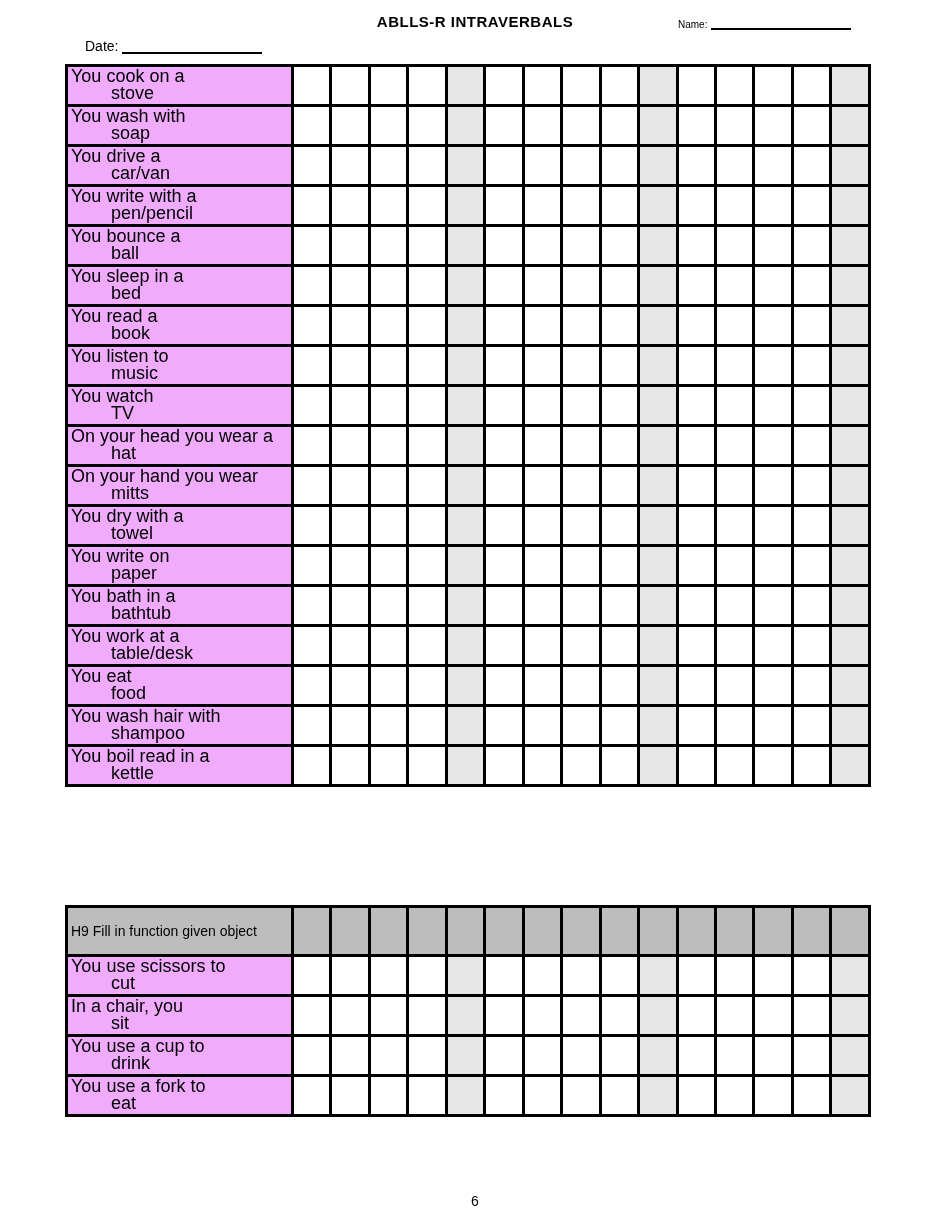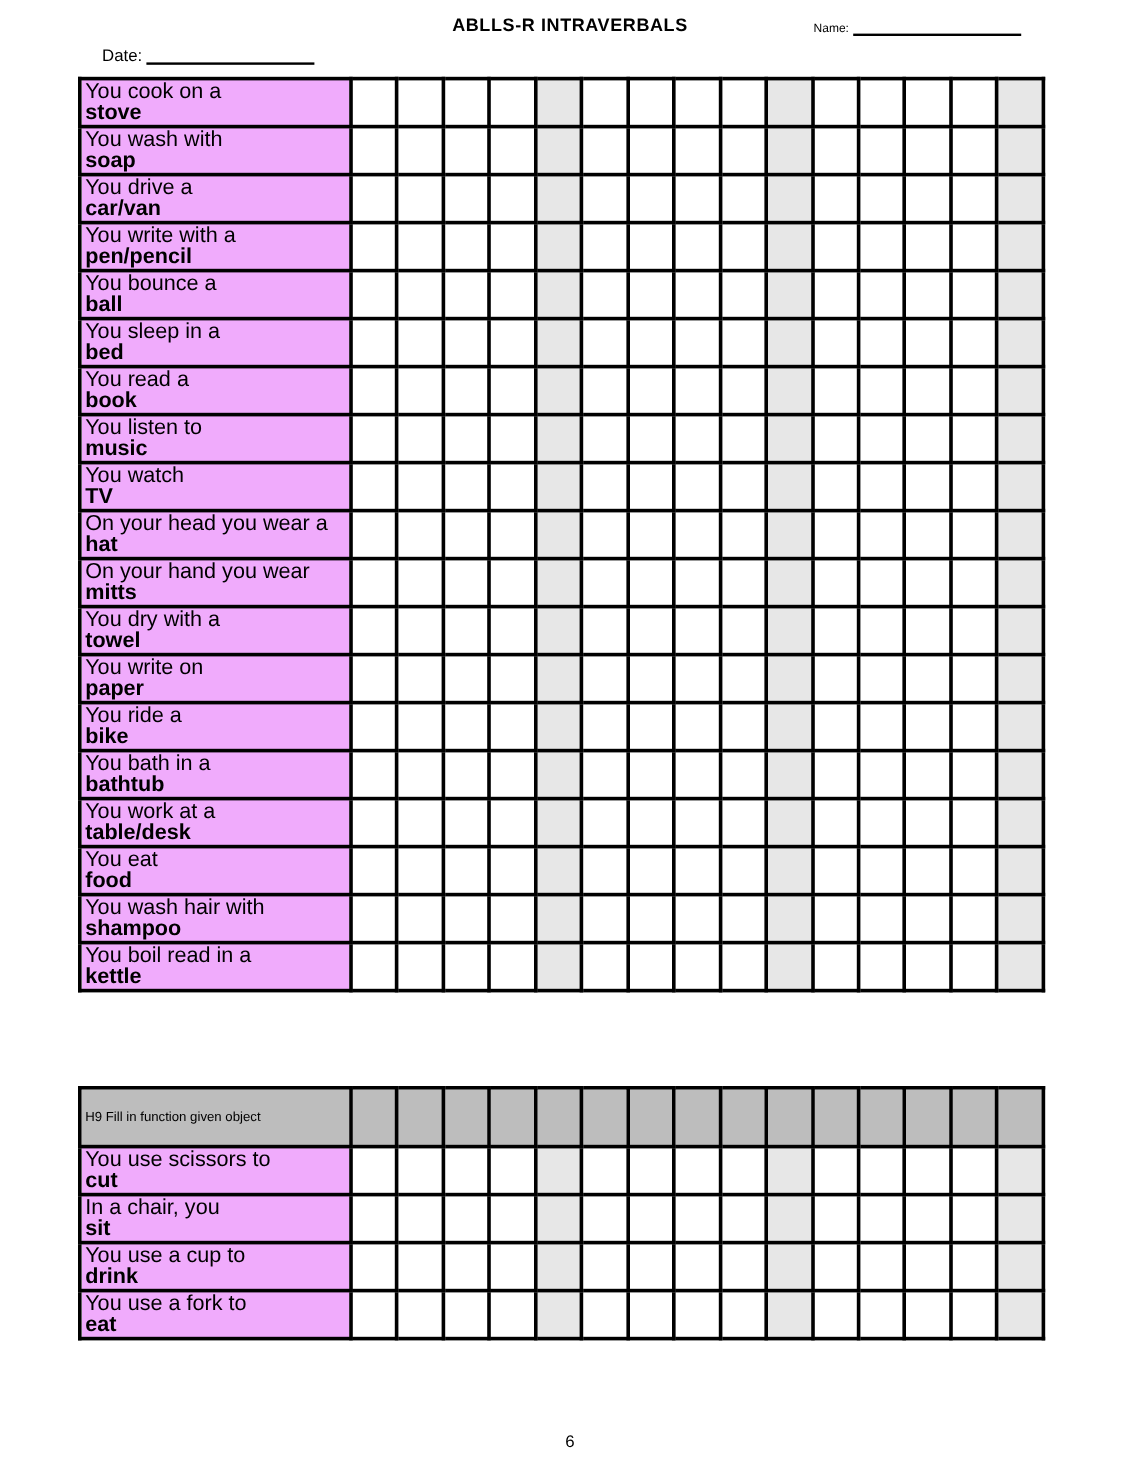--- a/index.html
+++ b/index.html
@@ -52,36 +52,36 @@
     overflow: hidden;
   }
   td.label-cell {
     background: #f0abfc;
     font-size: 18px;
     line-height: 17px;
     padding: 1px 3px 2px 3px;
     vertical-align: top;
     height: 33px;
   }
-  td.label-cell .answer { font-weight: bold; }
+  td.label-cell .answer { font-weight: normal; margin-left: 40px; }
   td.label-cell.inline-label {
     vertical-align: bottom;
     height: 34px;
     padding-bottom: 3px;
     white-space: nowrap;
   }
   td.score-cell { background: #ffffff; height: 33px; }
   td.score-cell.shaded { background: #e7e7e7; }
 
   tr.section-header-row td {
     background: #bdbdbd;
     height: 16px;
   }
   td.section-label {
-    font-size: 11px;
+    font-size: 14px;
     line-height: 16px;
     padding: 15px 3px;
     vertical-align: middle;
     white-space: nowrap;
   }
 
   
   .page-footer {
     position: absolute;
     left: 0; top: 1193px; width: 950px;
@@ -386,41 +386,20 @@
         <td class="score-cell"></td>
         <td class="score-cell shaded"></td>
         <td class="score-cell"></td>
         <td class="score-cell"></td>
         <td class="score-cell"></td>
         <td class="score-cell"></td>
         <td class="score-cell shaded"></td>
       </tr>
       <tr>
         <td class="label-cell">
-          <div>You ride a</div>
-          <div class="answer">bike</div>
-        </td>
-        <td class="score-cell"></td>
-        <td class="score-cell"></td>
-        <td class="score-cell"></td>
-        <td class="score-cell"></td>
-        <td class="score-cell shaded"></td>
-        <td class="score-cell"></td>
-        <td class="score-cell"></td>
-        <td class="score-cell"></td>
-        <td class="score-cell"></td>
-        <td class="score-cell shaded"></td>
-        <td class="score-cell"></td>
-        <td class="score-cell"></td>
-        <td class="score-cell"></td>
-        <td class="score-cell"></td>
-        <td class="score-cell shaded"></td>
-      </tr>
-      <tr>
-        <td class="label-cell">
           <div>You bath in a</div>
           <div class="answer">bathtub</div>
         </td>
         <td class="score-cell"></td>
         <td class="score-cell"></td>
         <td class="score-cell"></td>
         <td class="score-cell"></td>
         <td class="score-cell shaded"></td>
         <td class="score-cell"></td>
         <td class="score-cell"></td>

